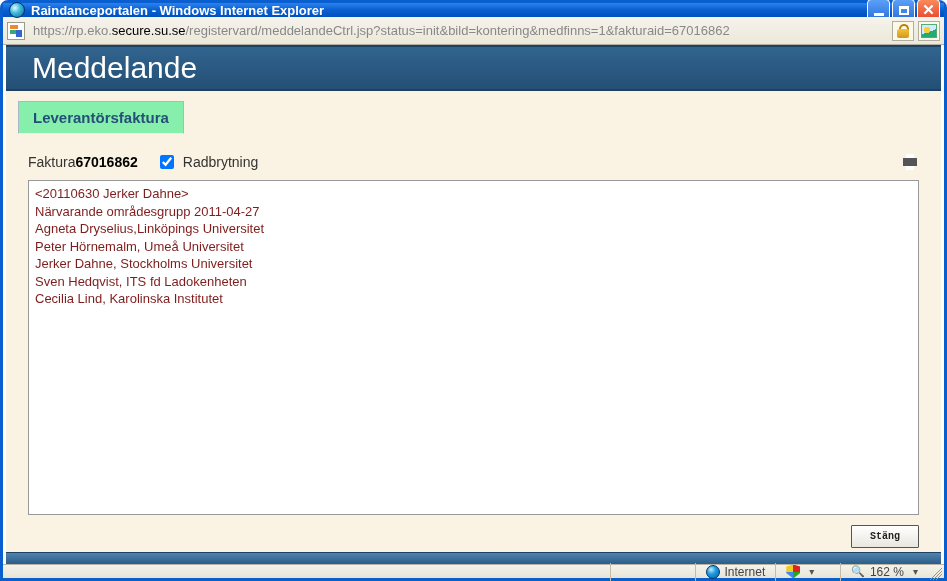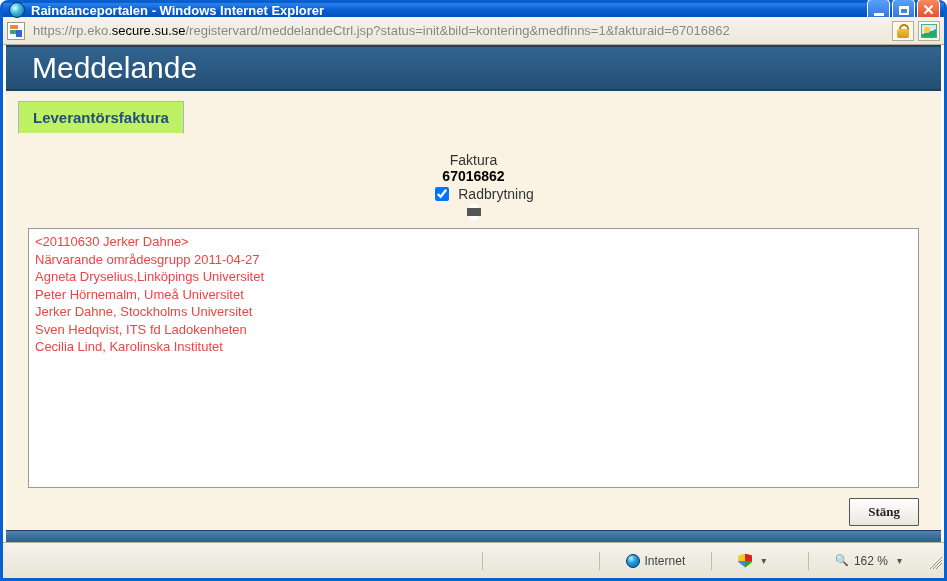--- a/index.html
+++ b/index.html
@@ -120,91 +120,89 @@
     padding: 0;
     display: flex;
     flex-direction: column;
   }
   .tab-row {
     padding: 10px 12px 0 12px;
   }
   .tab-btn {
     display: inline-block;
     border: 1px solid #a7b8c8;
-    background: #bef264;
+    background: #86efac;
     color: #254f78;
     font-weight: bold;
     font-size: 15px;
     padding: 7px 14px;
     cursor: pointer;
     border-bottom-color: #f0f2f4;
   }
   .info-row {
     display: flex;
     align-items: center;
     padding: 18px 22px 8px 22px;
     font-size: 14px;
     color: #333;
-    flex-direction: column;
   }
   .info-row .invoice-num { margin-left: 0; font-weight: bold; color: #000; }
   .wrap-check { display: flex; align-items: center; margin-left: 18px; gap: 6px; cursor: pointer; }
   .wrap-check input { width: 14px; height: 14px; cursor: pointer; }
   .info-row .spacer { flex: 1; }
   .print-icon {
     width: 18px; height: 16px; cursor: pointer;
     background:
       linear-gradient(#fff,#fff) 5px 0/8px 4px no-repeat,
       linear-gradient(#555,#555) 2px 4px/14px 8px no-repeat,
       linear-gradient(#fff,#fff) 5px 12px/8px 4px no-repeat;
   }
   .msg-box-wrap { padding: 0 22px; flex: 1; display: flex; }
   .msg-box {
     flex: 1;
     background: #fff;
     border: 1px solid #999;
     padding: 4px 6px;
     font-family: Verdana, Tahoma, sans-serif;
     font-size: 13px;
-    color: #ef4444;
+    color: #7f1d1d;
     white-space: pre-line;
     line-height: 1.35;
     overflow: auto;
   }
   .btn-row {
     display: flex;
     justify-content: flex-end;
     gap: 10px;
     padding: 10px 22px 4px 22px;
   }
   .btn {
     border: 1px solid #555;
     border-radius: 1px;
     background: linear-gradient(to bottom, #fff, #e8e6de);
     padding: 5px 18px;
     font-weight: bold;
-    font-size: 13px;
+    font-size: 10px;
     color: #222;
     cursor: pointer;
-    font-family: Liberation Serif, serif;
+    font-family: Liberation Mono, monospace;
   }
   .footer-band {
     height: 12px;
     background: linear-gradient(to bottom, #5083b0, #2d5d88);
     border-top: 1px solid #1e4162;
   }
   .statusbar {
-    height: 36px;
+    height: 14px;
     background: linear-gradient(to bottom, #f5f3ec, #e8e5d6);
     border-top: 1px solid #b8b5a4;
     display: flex;
     align-items: center;
     font-size: 12px;
     color: #444;
-    gap: 16px;
   }
   .status-sep { width: 1px; height: 18px; background: #c0bdaa; margin: 0 2px; }
   .status-cell { display: flex; align-items: center; gap: 5px; padding: 0 8px; height: 100%; }
   .status-flex { flex: 1; }
   .globe-icon {
     width: 14px; height: 14px; border-radius: 50%;
     background: radial-gradient(circle at 35% 30%, #bef 0%, #29d 40%, #06a 100%);
     border: 1px solid #036;
   }
   .dropdown-caret::after { content: "▾"; font-size: 10px; margin-left: 4px; color: #555; }

